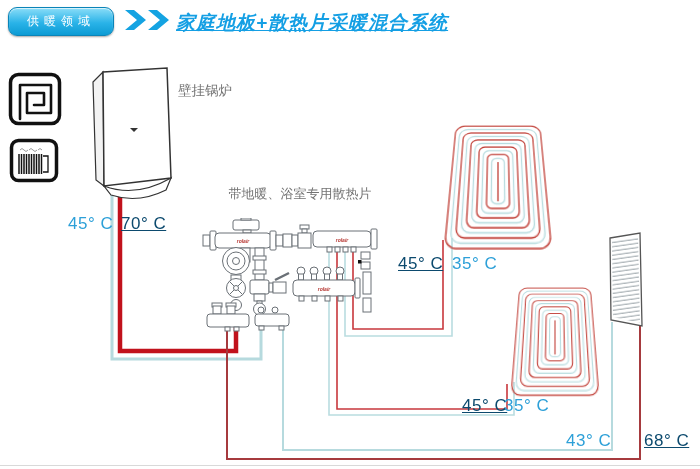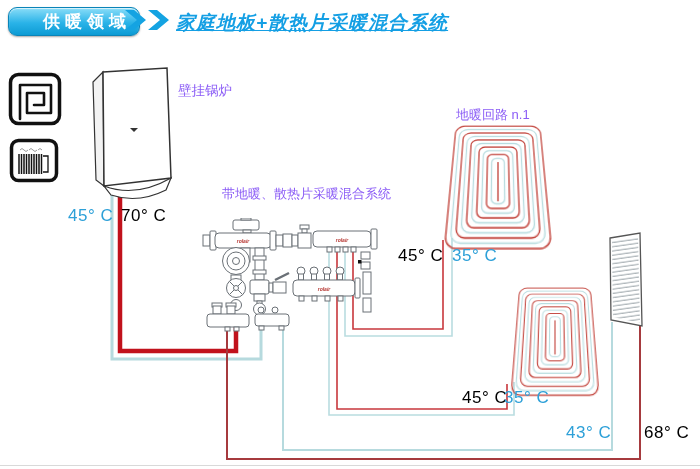--- a/index.html
+++ b/index.html
@@ -2,30 +2,30 @@
 <html><head>
 <meta charset="utf-8">
 <style>
   html,body{margin:0;padding:0;background:#fff;}
   .stage{position:relative;width:700px;height:469px;background:#fff;overflow:hidden;
          font-family:"Liberation Sans","DejaVu Sans",sans-serif;}
   
   .badge{position:absolute;left:8px;top:7px;width:104px;height:27px;border-radius:9px;
          background:linear-gradient(180deg,#8addf8,#2ab3e8 55%,#0c9bd4);
          border:1px solid #0a84b8;box-shadow:0 1px 2px rgba(0,0,0,.35),inset 0 1px 1px rgba(255,255,255,.7);
-         color:#fff;font-weight:bold;font-size:17px;letter-spacing:5px;
-         display:flex;align-items:center;justify-content:center;z-index:5;padding-left:26px;}
+         color:#fff;font-weight:normal;font-size:12px;letter-spacing:5px;
+         display:flex;align-items:center;justify-content:center;z-index:5;}
   .chevrons{position:absolute;left:124px;top:10px;z-index:5;}
   .title{position:absolute;left:176px;top:10px;font-size:19px;font-weight:bold;font-style:italic;
          color:#149fe4;text-decoration:underline;letter-spacing:1px;z-index:5;}
   
-  .lbl{position:absolute;color:#8b5cf6;font-size:13px;white-space:nowrap;z-index:4;}
+  .lbl{position:absolute;color:#737373;font-size:13px;white-space:nowrap;z-index:4;}
   .lbl-center{text-align:center;line-height:15px;}
-  .temp{position:absolute;font-size:17px;white-space:nowrap;z-index:4;letter-spacing:.5px;}
-  .t-blue{color:#2da0d8;} .t-red{color:#000000;}
+  .temp{position:absolute;font-size:17px;white-space:nowrap;z-index:4;letter-spacing:.5px;margin-top:8px;}
+  .t-blue{color:#2da0d8;} .t-red{color:#0c4a6e;text-decoration:underline;}
   
   .pipes{position:absolute;left:0;top:0;z-index:1;}
   .comp{position:absolute;z-index:2;}
   .coil{position:absolute;z-index:2;}
   .coil svg{display:block;transform:perspective(200px) rotateX(22deg);}
   .pr{fill:none;stroke:#c14038;stroke-width:1.3;}
   .pt{fill:none;stroke:#b9dde0;stroke-width:1.3;}
   .mf-line{stroke:#6a7076;fill:#fff;stroke-width:1;}
   .mf-brand{fill:#b5342f;font-size:5px;font-style:italic;font-weight:bold;text-anchor:middle;
             font-family:"Liberation Sans",sans-serif;}
@@ -194,23 +194,22 @@
       </svg>
   </div>
 
   <svg class="comp" style="left:604px;top:230px" width="42" height="100" viewBox="0 0 42 100">
     <polygon points="6,8 36,3 38,96 7,90" fill="#fff" stroke="#555" stroke-width="1.3"></polygon>
     <polygon points="8,11 34,6 36,93 9,87" fill="url(#radlines)" stroke="none"></polygon>
   </svg>
 
   <div class="lbl" style="left:178px;top:82px;font-size:13.5px">壁挂锅炉</div>
   <div class="lbl lbl-center" style="left:222px;top:186px;width:156px">
-    <div>带地暖、散热片采暖混合系统</div>
+    <div>带地暖、浴室专用散热片</div>
   </div>
-  <div class="lbl" style="left:456px;top:106px">地暖回路 n.1</div>
 
   <div class="temp t-blue" style="left:68px;top:206px">45° C</div>
   <div class="temp t-red" style="left:121px;top:206px">70° C</div>
   <div class="temp t-red" style="left:398px;top:246px">45° C</div>
   <div class="temp t-blue" style="left:452px;top:246px">35° C</div>
   <div class="temp t-red" style="left:462px;top:388px">45° C</div>
   <div class="temp t-blue" style="left:504px;top:388px">35° C</div>
   <div class="temp t-blue" style="left:566px;top:423px">43° C</div>
   <div class="temp t-red" style="left:644px;top:423px">68° C</div>
 

